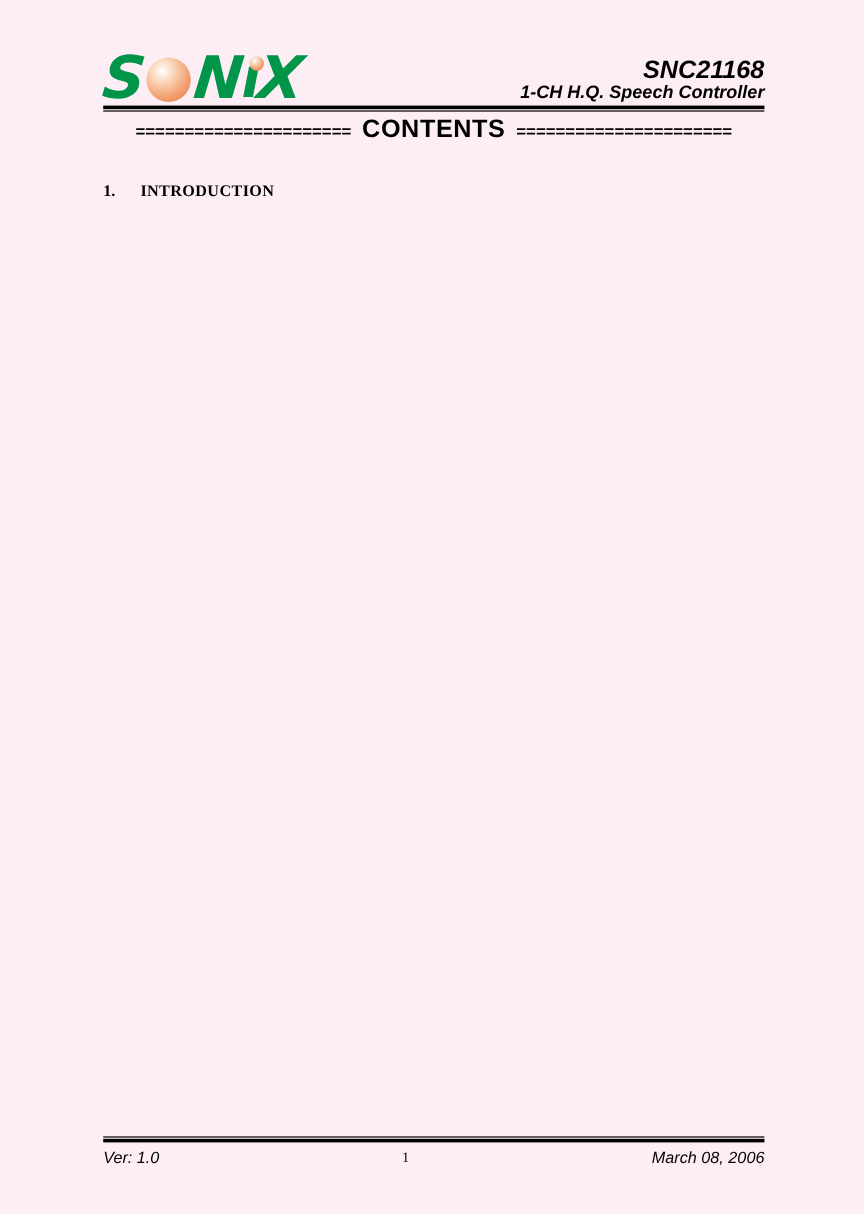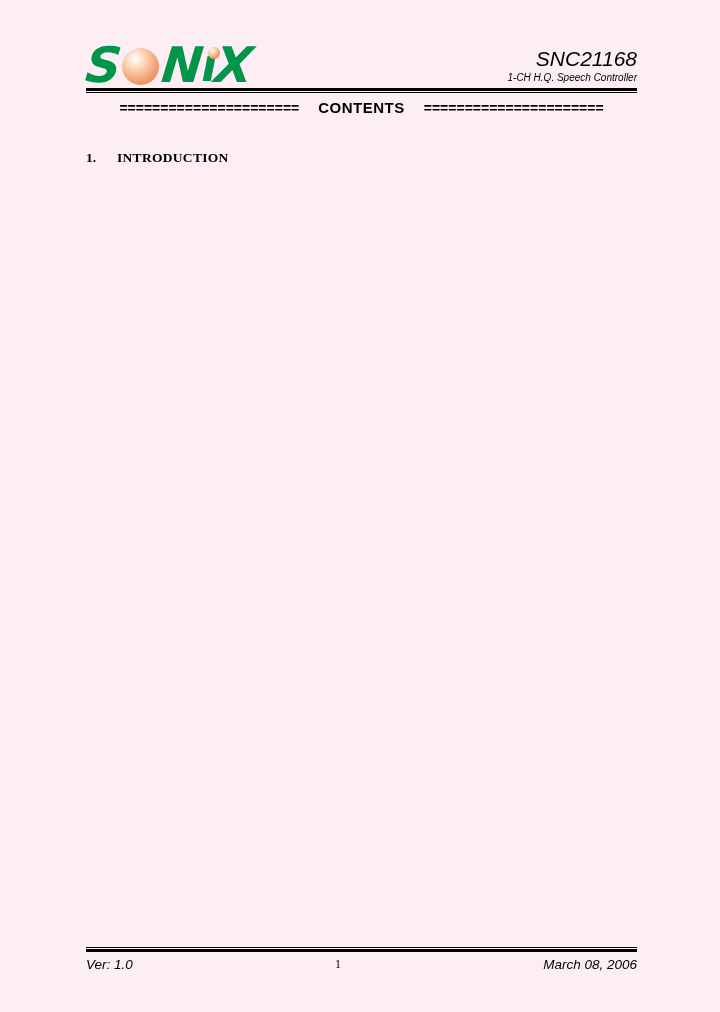--- a/index.html
+++ b/index.html
@@ -38,38 +38,38 @@
     margin:0 3px 1px 3px;
     background:radial-gradient(circle at 36% 30%, #ffffff 0%, #fbd5b8 28%, #f2a173 62%, #e67f4b 92%);
   }
   .logo-i{position:relative;display:inline-block;}
   .logo-i .logo-letter{font-size:46px;line-height:41px;}
   .logo-i-dot{
     position:absolute;top:2px;left:7px;
     width:12px;height:12px;border-radius:50%;
     background:radial-gradient(circle at 36% 30%, #ffffff 0%, #f8c9a6 35%, #ee9460 70%, #e67f4b 95%);
   }
-  .title-block{text-align:right;font-family:"Liberation Sans", sans-serif;font-style:italic;font-weight:normal;}
+  .title-block{text-align:right;font-family:"Liberation Sans", sans-serif;font-style:italic;font-weight:bold;}
   .part-number{font-size:21px;line-height:22px;}
-  .doc-subtitle{font-size:10px;line-height:16px;}
+  .doc-subtitle{font-size:15px;line-height:16px;}
 
   .rule-thick-thin{
     margin-top:2px;
     border-top:3px solid #000;
     height:5px;
     border-bottom:1.5px solid #000;
   }
   .contents-line{
     margin-top:6px;
     text-align:center;
     font-family:"Liberation Sans", sans-serif;
     font-weight:bold;font-size:14px;line-height:17px;
     white-space:nowrap;
   }
-  .contents-word{font-size:15px;margin:0 19px;letter-spacing:0.5px;}
+  .contents-word{font-size:21px;margin:0 9px;letter-spacing:0.5px;}
 
   
   .toc-list{margin-top:33px;}
   .toc-row{display:flex;align-items:baseline;line-height:16px;}
   .toc-row .num{flex:none;}
   .toc-row .title{flex:none;white-space:nowrap;}
   .toc-row .page{flex:none;text-align:right;}
   .lvl1{font-weight:bold;font-size:13.5px;}
   .lvl1 .num{width:31px;}
   .lvl1 .title{letter-spacing:0.3px;text-align:center;}

